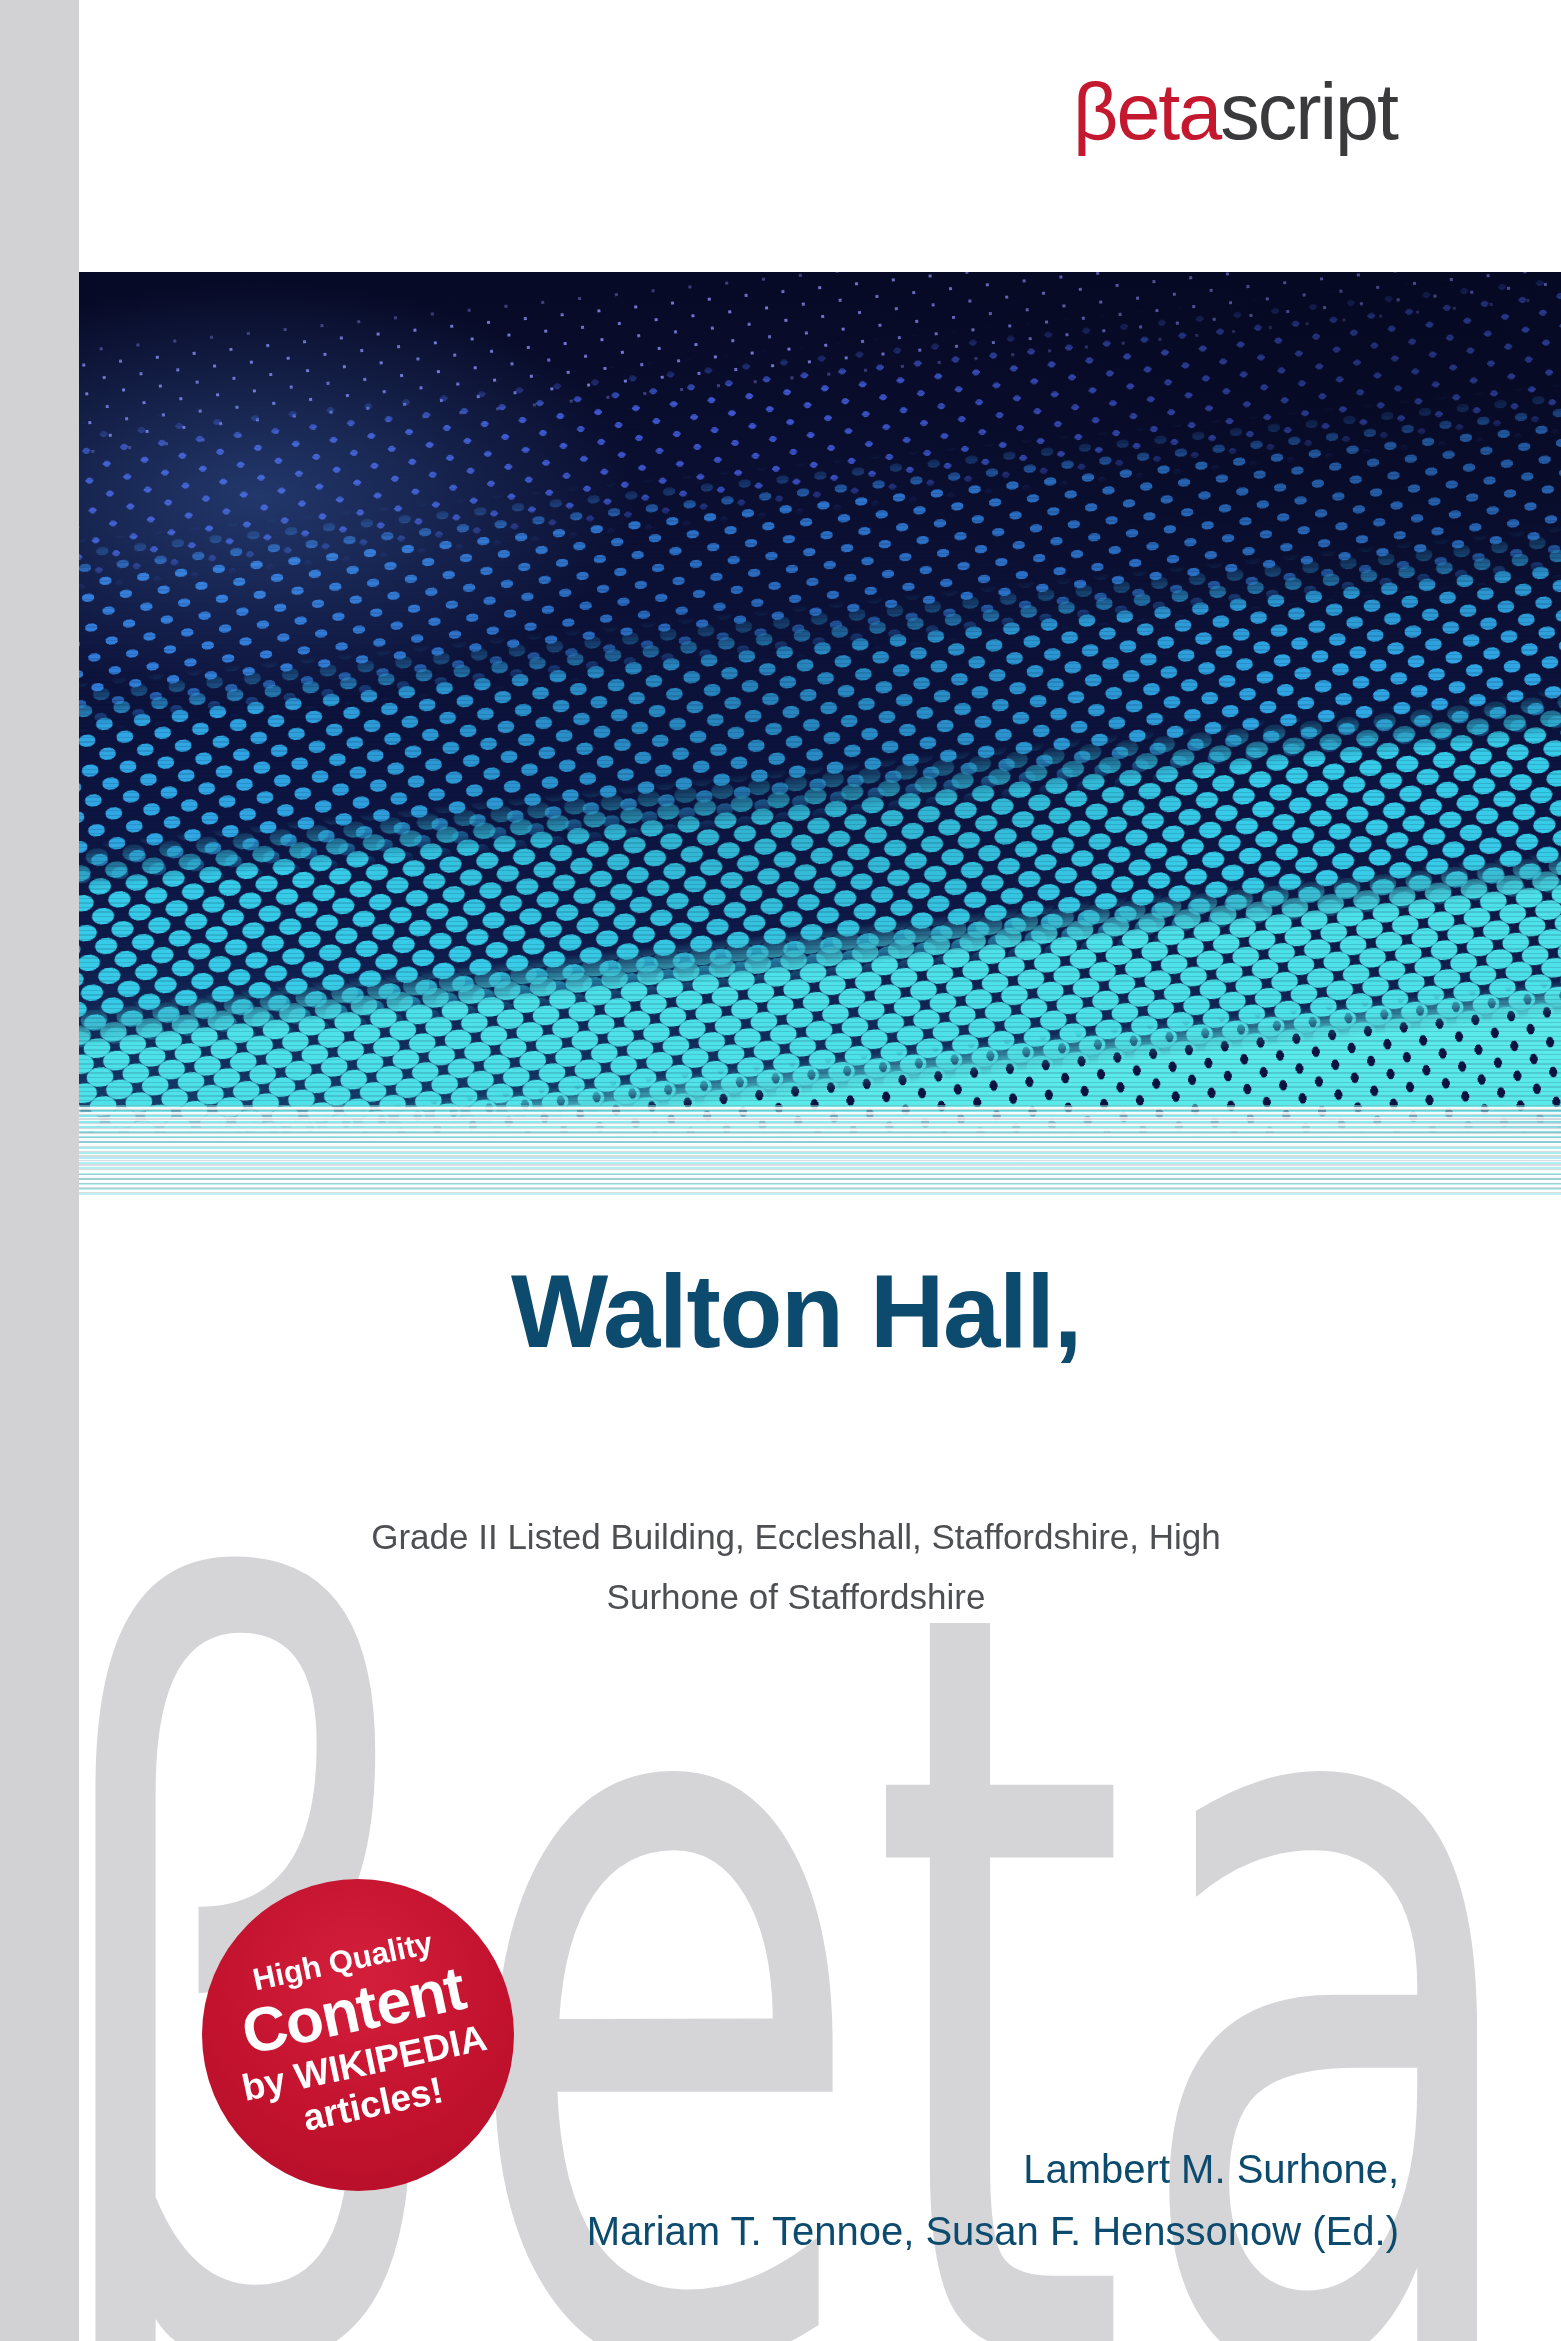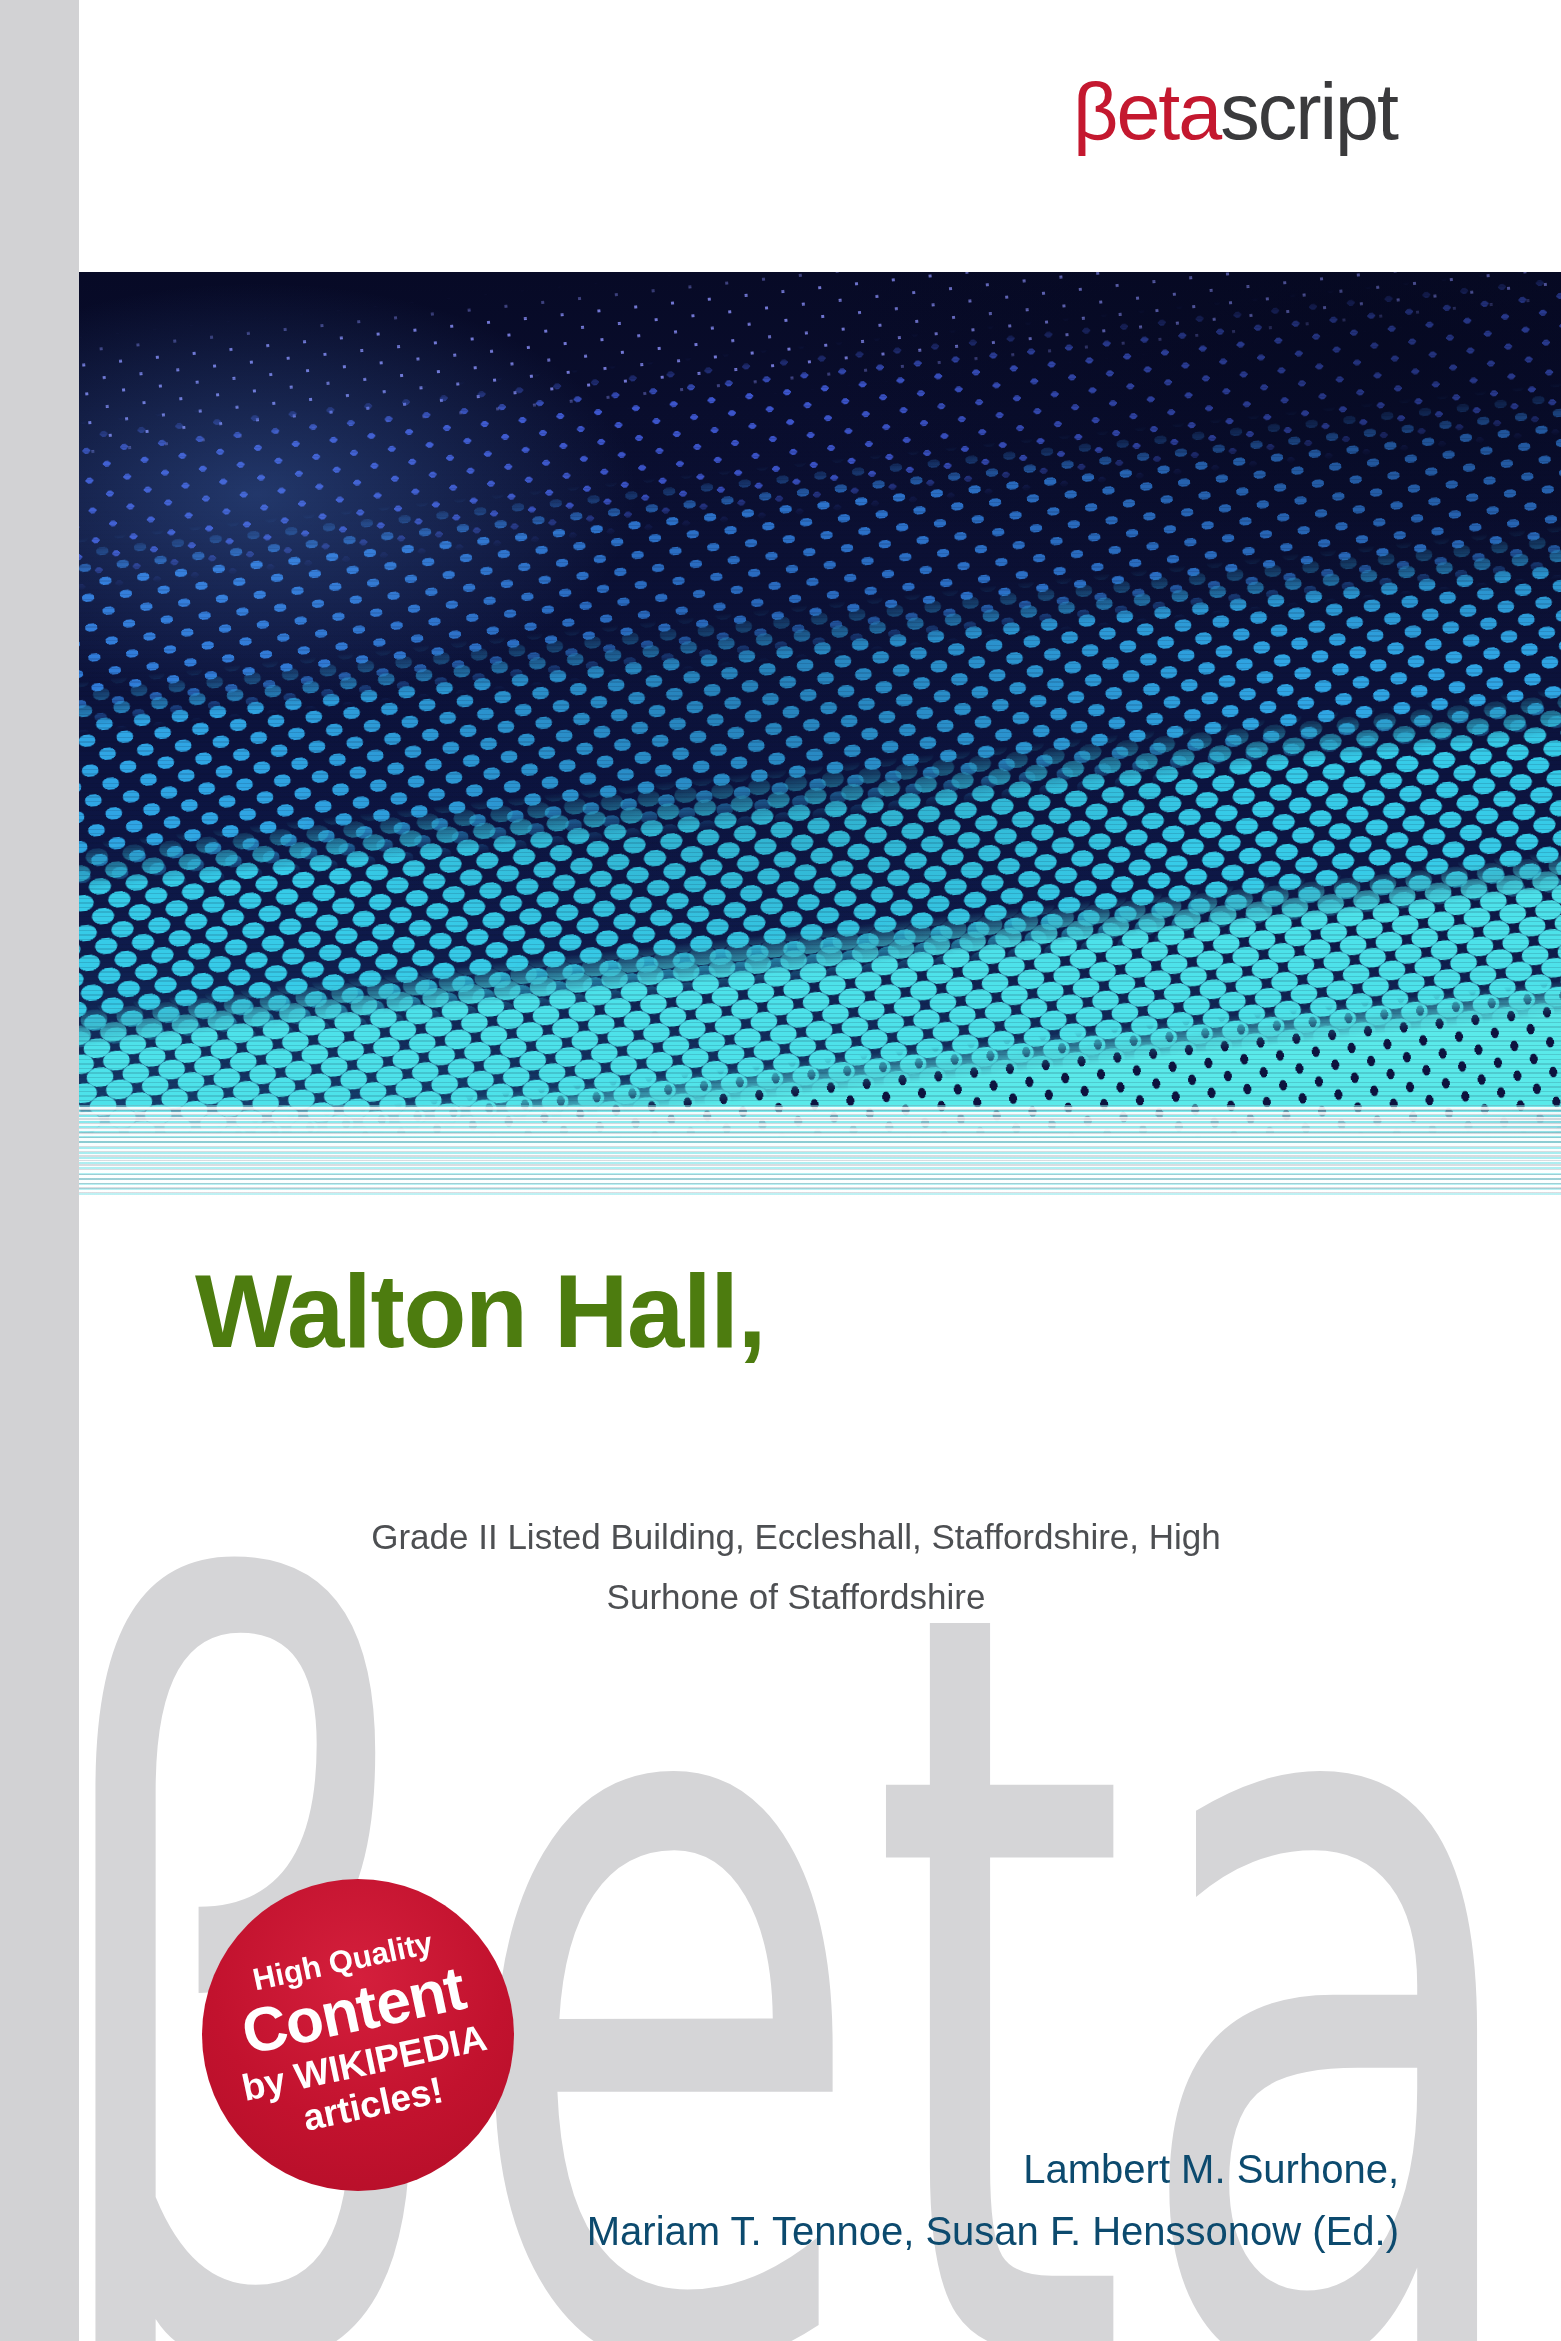--- a/index.html
+++ b/index.html
@@ -53,22 +53,22 @@
       -webkit-mask-image:none;mask-image:none;
       background:repeating-linear-gradient(180deg,rgba(140,230,235,0.55) 0 2px,rgba(255,255,255,0.9) 2px 5.2px),
                  linear-gradient(180deg,rgba(120,238,238,0) 0,#baf2f2 35%,#ffffff 100%);}
   .ht-overlay{position:absolute;inset:0;
       background:radial-gradient(585px 325px at 12% 24%,rgba(90,150,240,0.30),transparent 65%),
                  radial-gradient(846px 455px at 88% 8%,rgba(4,7,28,0.50),transparent 70%),
                  radial-gradient(716px 390px at 45% 45%,rgba(10,16,52,0.25),transparent 75%),
                  repeating-linear-gradient(180deg,rgba(8,12,40,0.14) 0 1.3px,transparent 1.3px 4.6px);}
 
   
-  .title{position:absolute;top:1250px;left:195px;width:1202px;text-align:left;z-index:4;
-         color:#4d7c0f;font-size:103px;font-weight:bold;line-height:124px;letter-spacing:-1.3px;}
+  .title{position:absolute;top:1250px;left:195px;width:1202px;text-align:center;z-index:4;
+         color:#0c4a6e;font-size:103px;font-weight:bold;line-height:124px;letter-spacing:-1.3px;}
   .subtitle{position:absolute;top:1507px;left:195px;width:1202px;text-align:center;z-index:4;
             color:#4d4f52;font-size:35px;font-weight:400;line-height:60px;}
 
   
   .watermark{position:absolute;top:1474px;left:33px;z-index:2;color:#d5d5d7;
              font-family:"DejaVu Sans", sans-serif;font-size:1041px;line-height:1;white-space:nowrap;
              transform:scaleX(0.64);transform-origin:left top;}
 
   
   .badge{position:absolute;left:202px;top:1879px;width:312px;height:312px;border-radius:50%;z-index:5;

